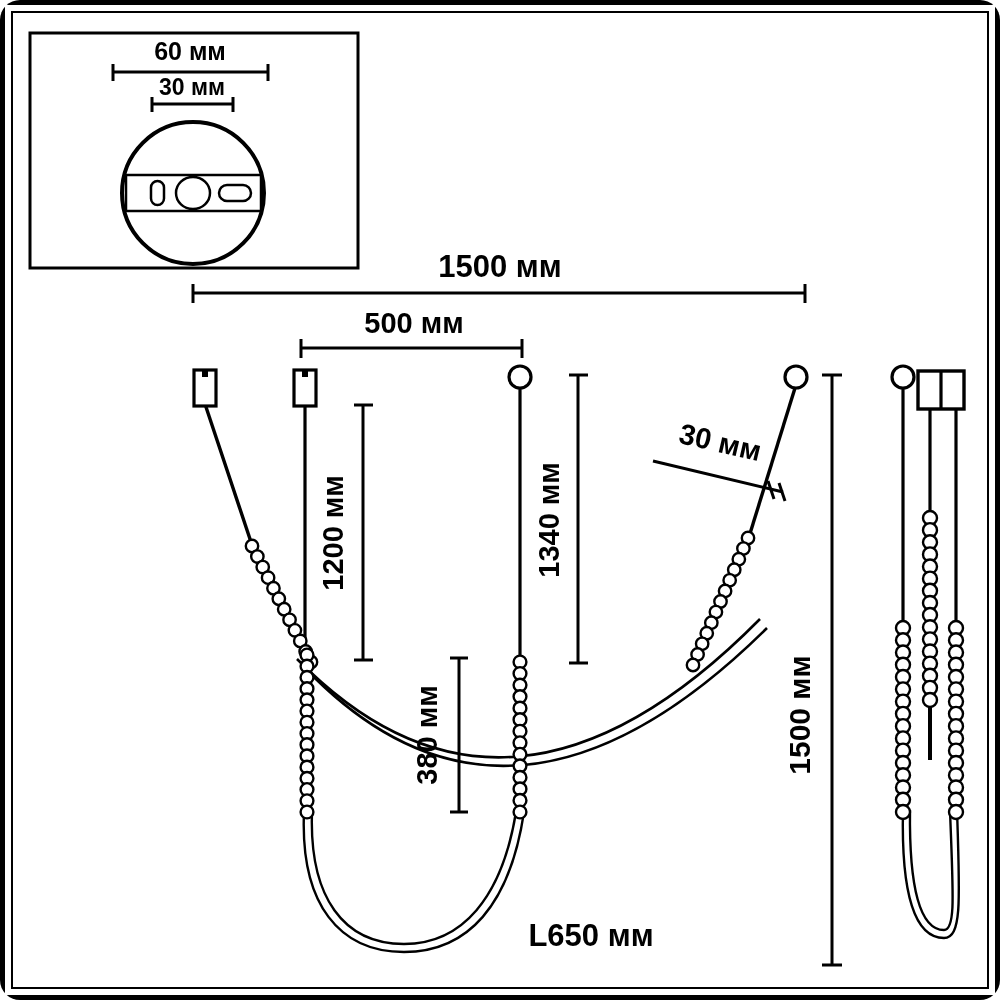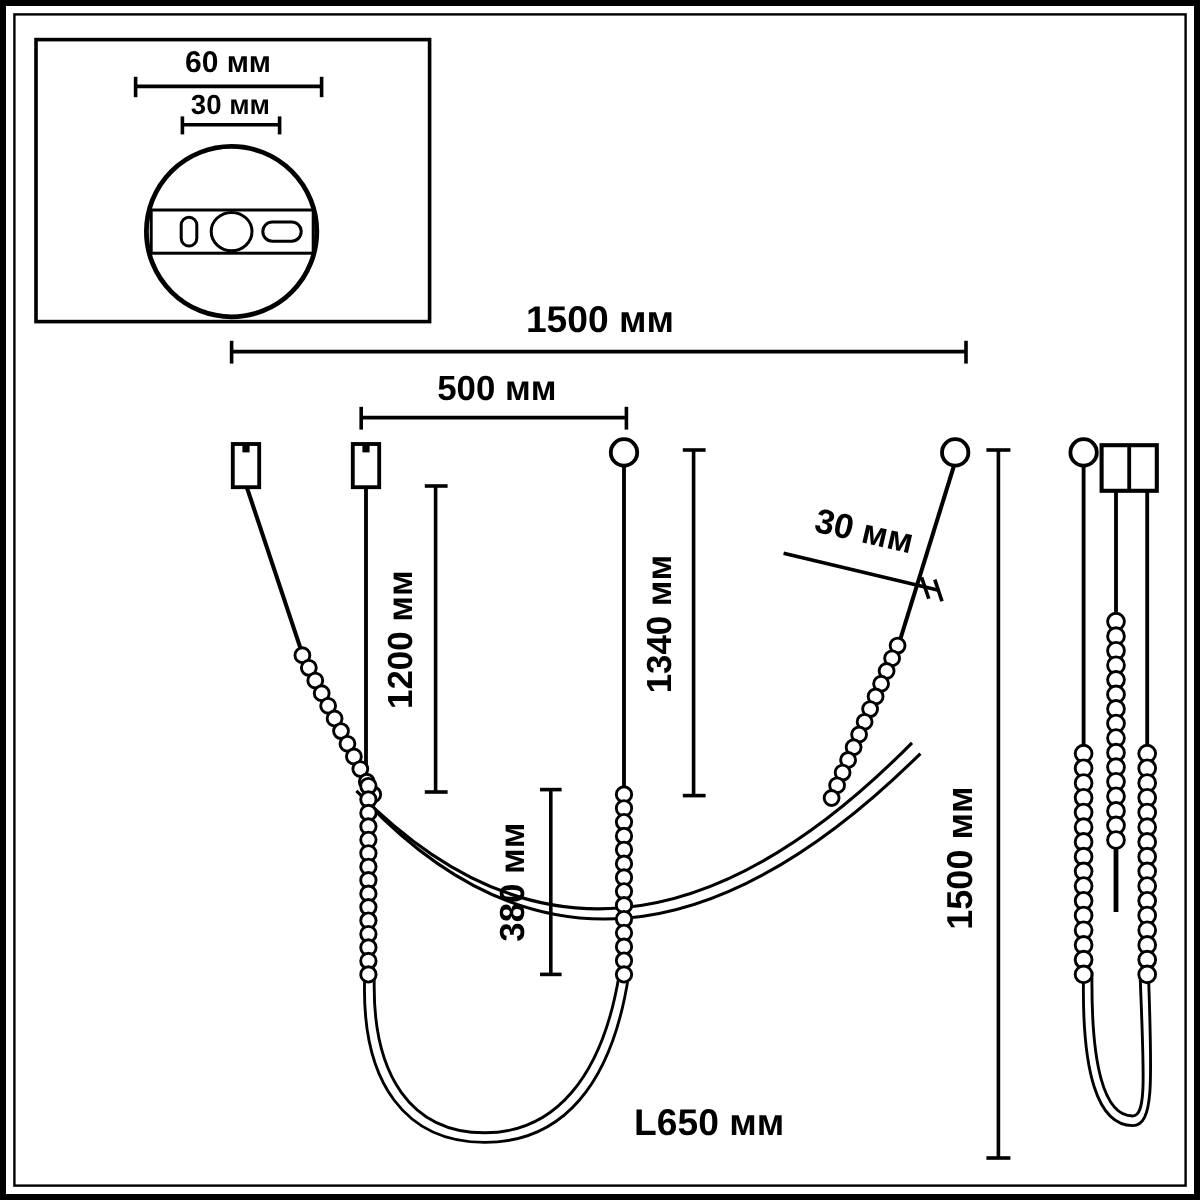--- a/index.html
+++ b/index.html
@@ -10,20 +10,21 @@
   }
   body {
     font-family: "Liberation Sans", sans-serif;
   }
   #stage {
     position: relative;
     width: 1000px;
     height: 1000px;
     background: #ffffff;
     overflow: hidden;
+    border-radius: 20px;
   }
   
   #outer-border {
     position: absolute;
     left: 0; top: 0;
     width: 1000px; height: 1000px;
     box-sizing: border-box;
     border: 5px solid #000000;
     pointer-events: none;
   }

